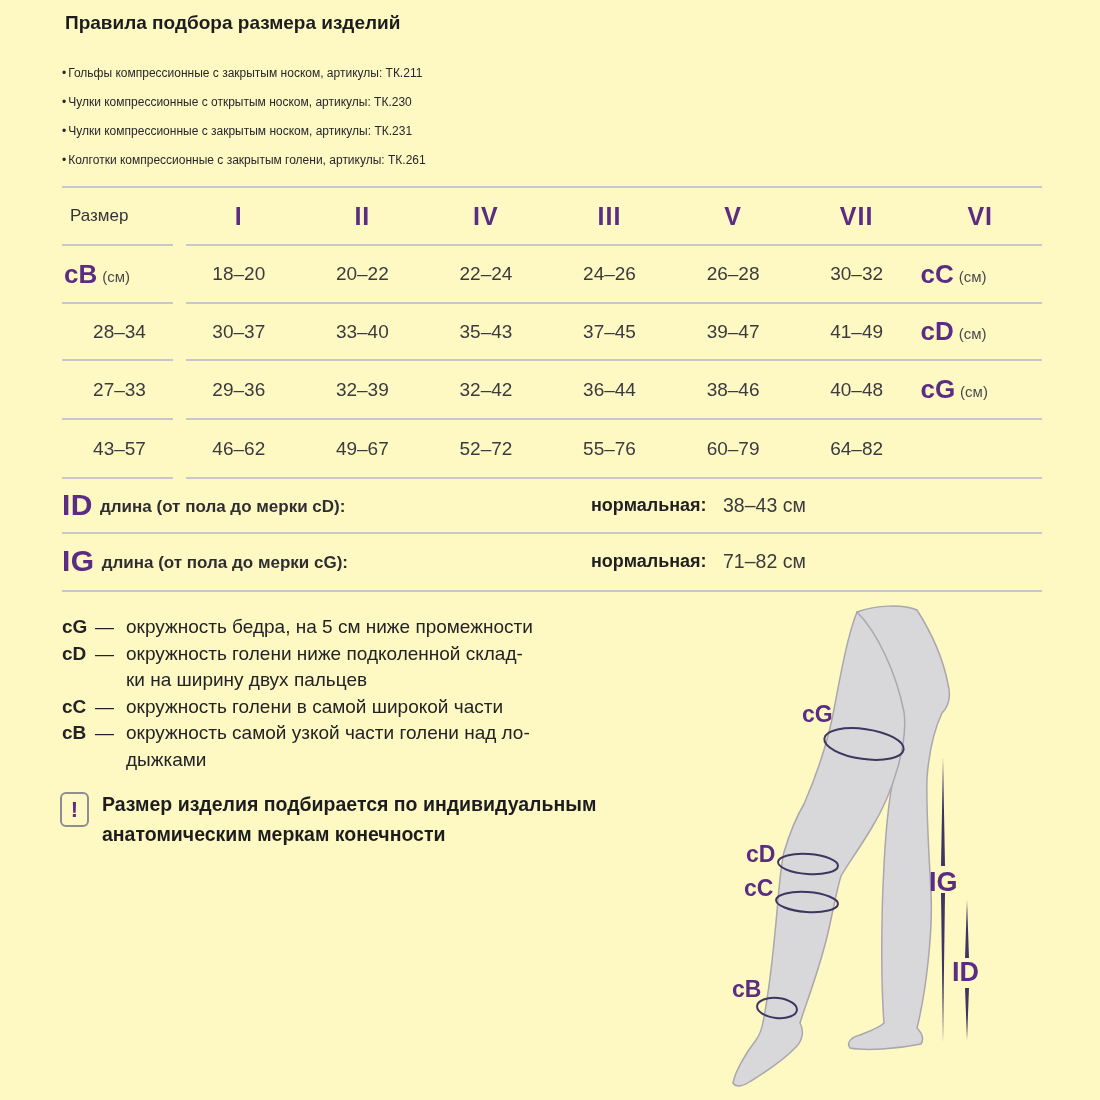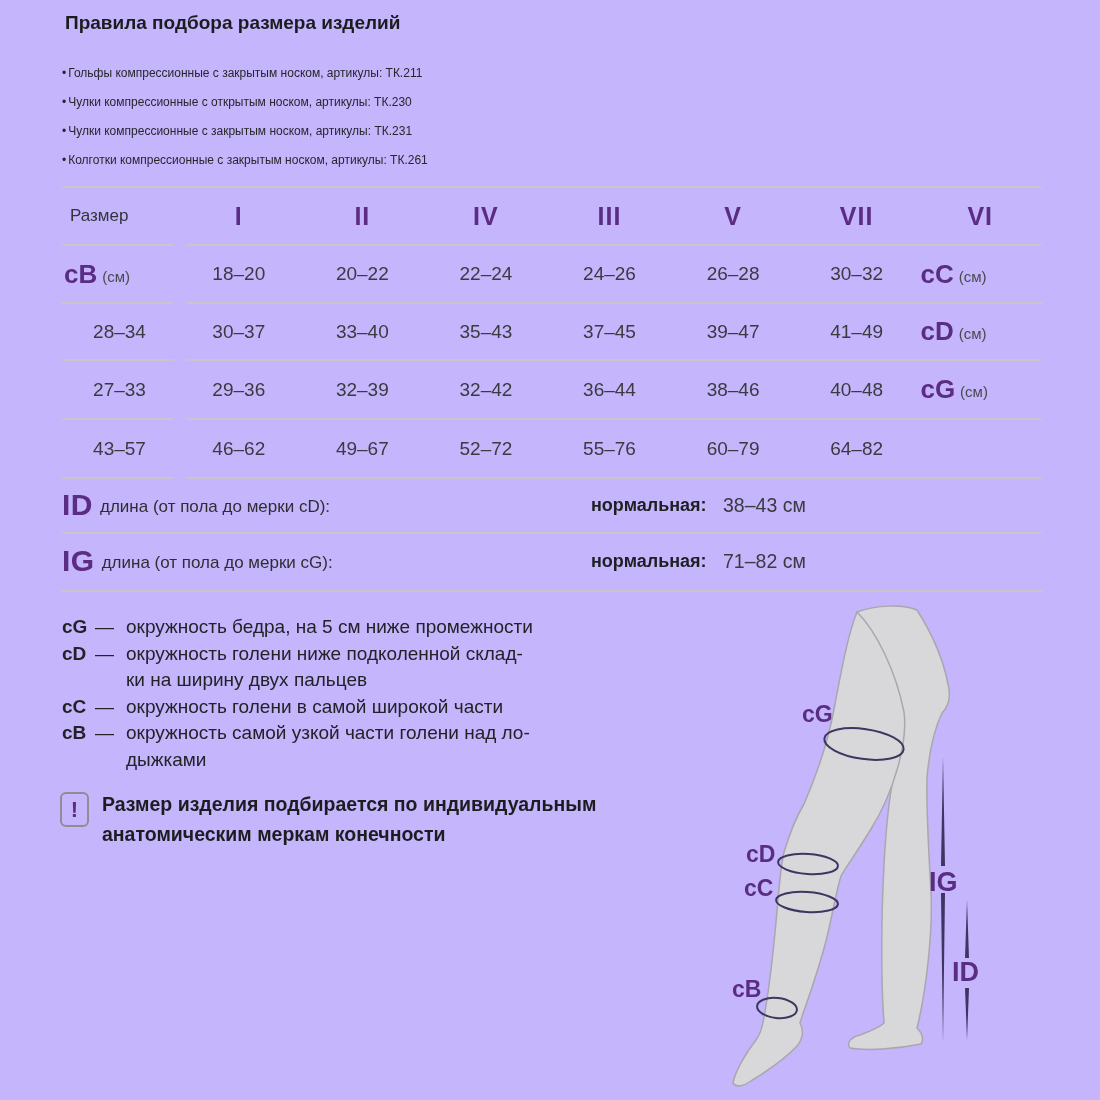--- a/index.html
+++ b/index.html
@@ -6,21 +6,21 @@
     --accent:#5b2c83;
     --figure-line:#3e3561;
     --divider:#c8c5cc;
     --leg-fill:#d8d7da;
     --leg-stroke:#a9a7ae;
     --text-dark:#222226;
     --text-value:#3a3a3f;
   }
   html,body{margin:0;padding:0;background:#ffffff;}
   .sheet{
-    position:relative;width:1100px;height:1100px;background:#c4b5fd;overflow:hidden;
+    position:relative;width:1100px;height:1100px;background:#fef9c3;overflow:hidden;
     font-family:"Liberation Sans","DejaVu Sans",sans-serif;color:var(--text-dark);
   }
   
   .page-title{position:absolute;left:65px;top:12px;font-size:19px;font-weight:bold;color:#1c1c1f;}
   
   .products{position:absolute;left:62px;top:59px;font-size:12px;line-height:29px;color:#27272b;}
   .product-line{white-space:nowrap;}
   .product-line .bullet{margin-right:2px;}
   
   .size-table{
@@ -33,21 +33,21 @@
   .cell-roman{font-size:25px;font-weight:bold;color:var(--accent);letter-spacing:1px;}
   .cell-rowlabel{justify-content:flex-start;padding-left:2px;}
   .rl-main{font-size:26px;font-weight:bold;color:var(--accent);margin-right:5px;}
   .rl-unit{font-size:15px;color:#4a4a4e;padding-top:4px;text-align:right;}
   .cell-val{font-size:19px;color:var(--text-value);text-align:center;}
   
   .hr{position:absolute;height:2px;background:var(--divider);}
   
   .len-row{position:absolute;left:62px;width:980px;display:flex;align-items:center;}
   .len-label{font-size:30px;font-weight:800;color:var(--accent);margin-right:7px;letter-spacing:.5px;}
-  .len-desc{font-size:17px;color:#2e2e32;padding-top:3px;}
+  .len-desc{font-size:17px;color:#2e2e32;padding-top:3px;font-weight:bold;}
   .len-type{position:absolute;left:529px;font-size:18px;font-weight:bold;color:#1f1f23;}
   .len-value{position:absolute;left:661px;font-size:19.5px;color:var(--text-value);}
   
   .legend{position:absolute;left:62px;top:614px;font-size:19px;line-height:26.5px;color:#232327;}
   .legend-item{display:flex;}
   .leg-term{font-weight:bold;width:33px;flex:none;}
   .leg-dash{width:31px;flex:none;}
   .leg-text{flex:none;}
   
   .note{position:absolute;left:60px;top:790px;display:flex;}
@@ -70,21 +70,21 @@
 <body>
 
 <div class="sheet">
 
   <div class="page-title">Правила подбора размера изделий</div>
 
   <div class="products">
     <div class="product-line"><span class="bullet">•</span><span>Гольфы компрессионные с закрытым носком, артикулы: ТК.211</span></div>
     <div class="product-line"><span class="bullet">•</span><span>Чулки компрессионные с открытым носком, артикулы: ТК.230</span></div>
     <div class="product-line"><span class="bullet">•</span><span>Чулки компрессионные с закрытым носком, артикулы: ТК.231</span></div>
-    <div class="product-line"><span class="bullet">•</span><span>Колготки компрессионные с закрытым носком, артикулы: ТК.261</span></div>
+    <div class="product-line"><span class="bullet">•</span><span>Колготки компрессионные с закрытым голени, артикулы: ТК.261</span></div>
   </div>
 
   <div class="hr" style="left:62px;top:186px;width:980px;"></div>
   <div class="hr" style="left:62px;top:244px;width:111px;"></div>
   <div class="hr" style="left:186px;top:244px;width:856px;"></div>
   <div class="hr" style="left:62px;top:302px;width:111px;"></div>
   <div class="hr" style="left:186px;top:302px;width:856px;"></div>
   <div class="hr" style="left:62px;top:359px;width:111px;"></div>
   <div class="hr" style="left:186px;top:359px;width:856px;"></div>
   <div class="hr" style="left:62px;top:418px;width:111px;"></div>

